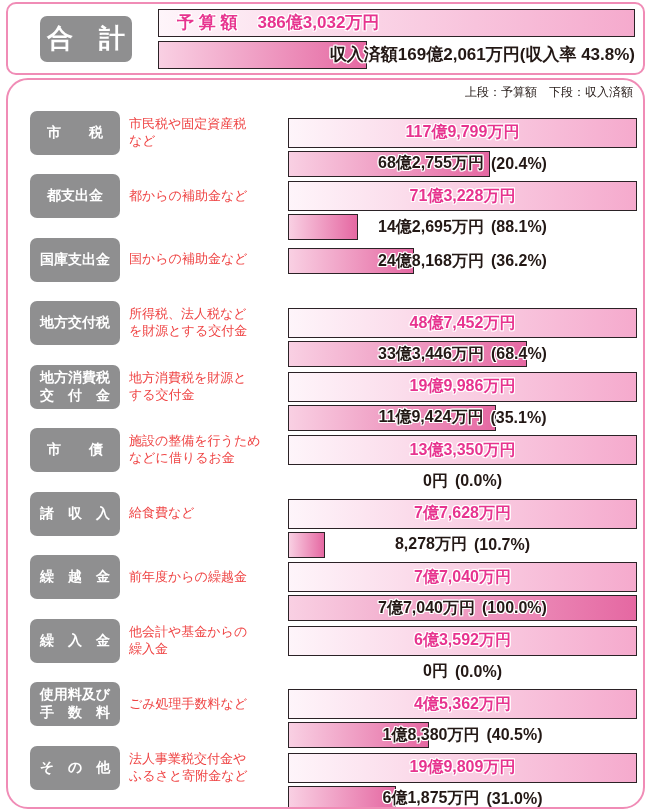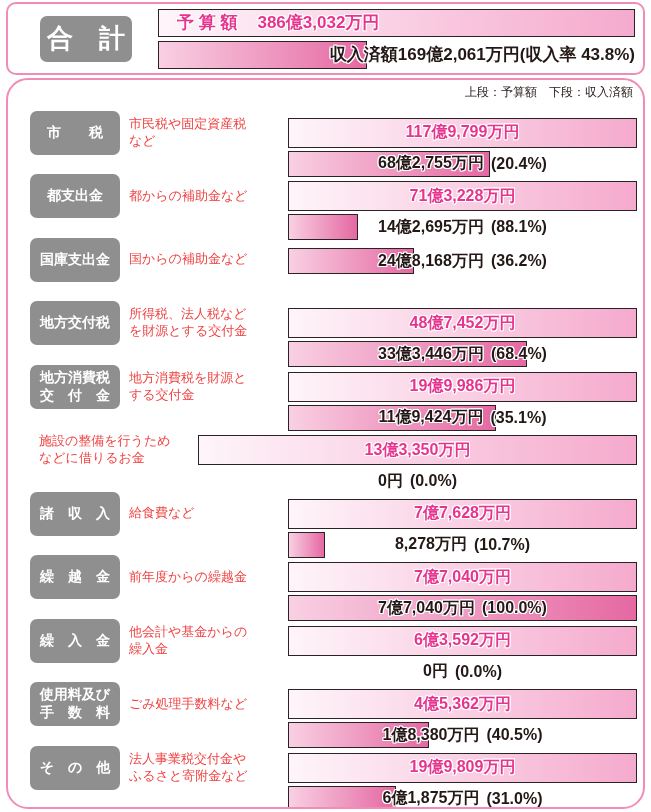--- a/index.html
+++ b/index.html
@@ -165,20 +165,21 @@
           <div class="bar received-bar" style="width: 59.7%;"></div>
           <div class="overlay center">
             <span class="bar-text-dark">11億9,424万円</span>
             <span class="bar-text-dark">(35.1%)</span>
           </div>
         </div>
       </div>
     </div>
 
     <div class="row">
+      <div class="cat-label">市　　債</div>
       <div class="desc">施設の整備を行うため
 などに借りるお金</div>
       <div class="row-bars">
         <div class="bar budget-bar">
             <span class="bar-text-pink">13億3,350万円</span>
           </div>
         <div class="received-wrap">
 
           <div class="overlay center">
             <span class="bar-text-dark">0円</span>

